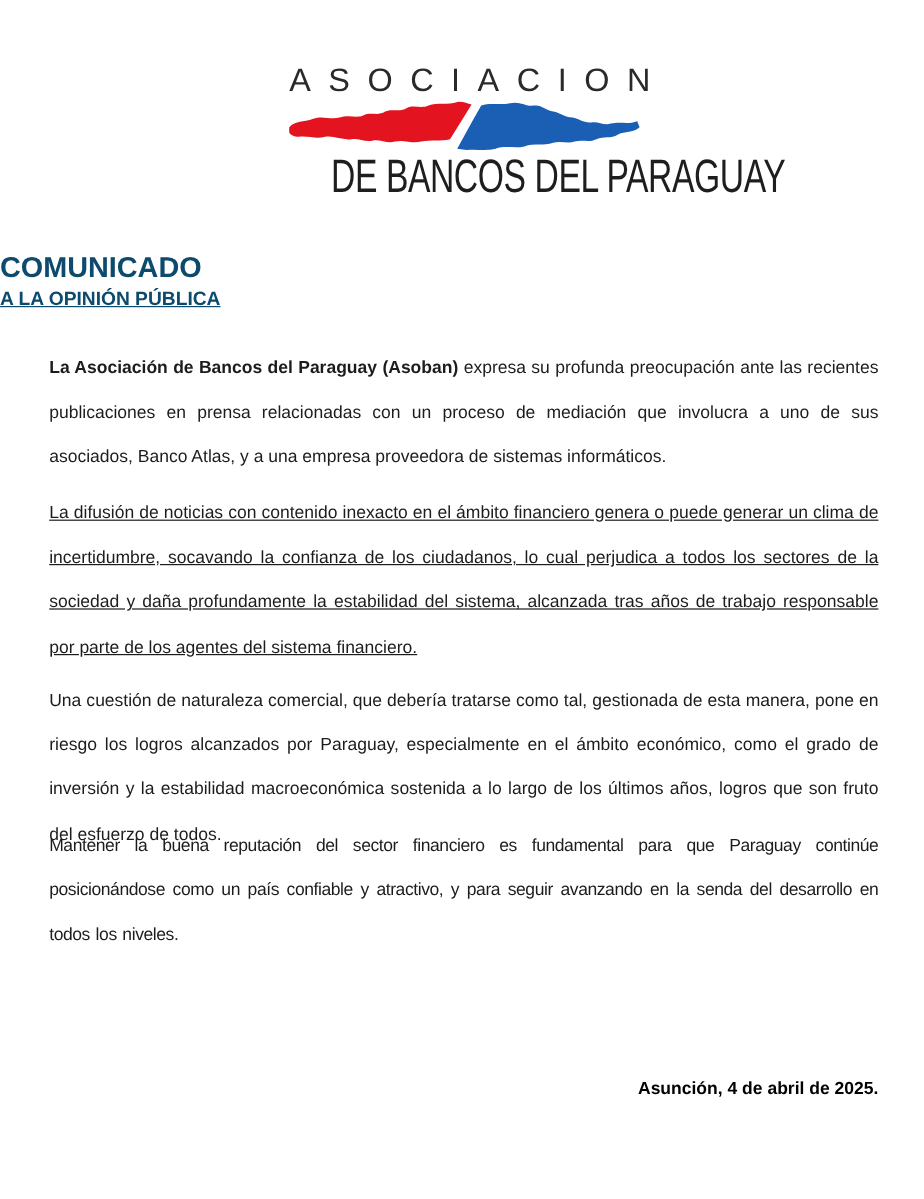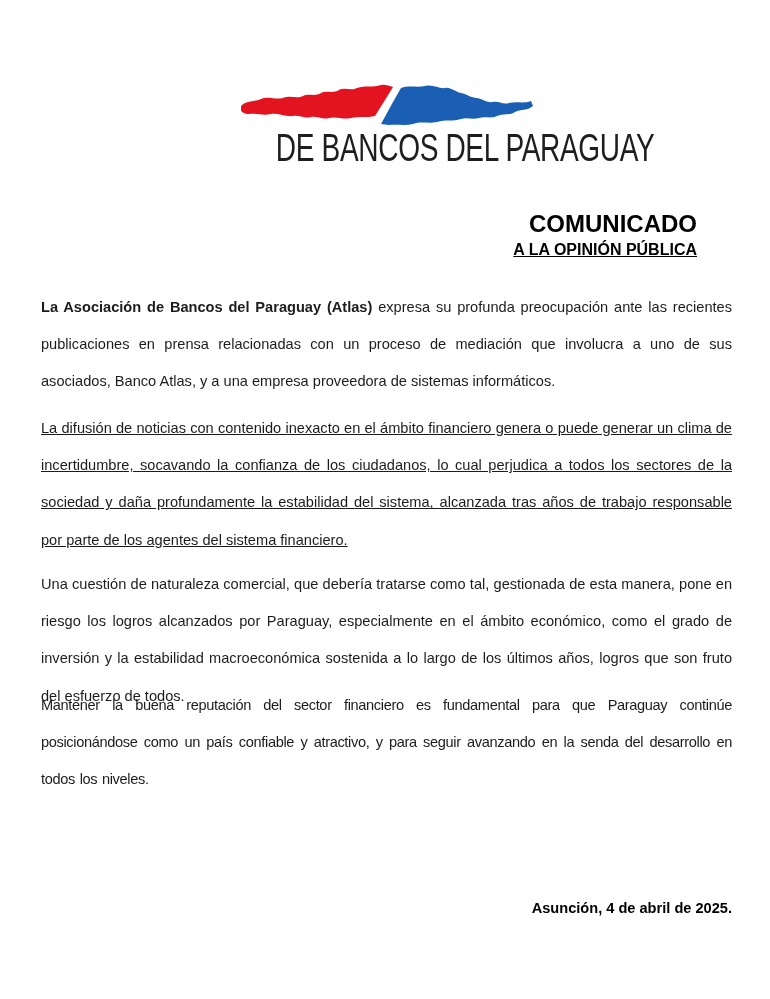--- a/index.html
+++ b/index.html
@@ -56,23 +56,23 @@
       color: #1e1e1e;
       transform: scaleX(0.72);
       transform-origin: center;
       white-space: nowrap;
       letter-spacing: -0.5px;
     }
     .title {
       position: absolute;
       left: 0;
       width: 697px;
-      text-align: right;
+      text-align: left;
       font-weight: bold;
-      color: #000000;
+      color: #0c4a6e;
     }
     .title-main {
       top: 209px;
       font-size: 24px;
       line-height: 30px;
     }
     .title-sub {
       top: 240px;
       font-size: 16px;
       line-height: 20px;
@@ -107,32 +107,33 @@
       font-size: 14.6px;
       font-weight: bold;
       color: #000000;
       line-height: 22px;
     }
   </style>
 </head>
 <body>
 
 <div class="logo">
+  <div class="logo-top">ASOCIACION</div>
   <svg class="logo-flag" viewBox="0 0 300 46" xmlns="http://www.w3.org/2000/svg">
     <path fill="#e3141f" d="M4,24 C10,18 18,20 24,17 C32,14 38,18 46,16 C54,13 60,17 66,14 C72,11 78,15 84,11 C90,8 96,12 102,8 C108,5 114,9 120,6 C128,3 136,6 144,3 C148,2 152,4 156,5 L148,18 L138,34 C130,36 122,34 114,36 C106,38 100,34 92,36 C86,38 80,34 74,35 C68,37 62,33 56,34 C48,35 42,31 34,32 C26,34 20,31 12,32 C8,32 4,30 4,28 Z"></path>
     <path fill="#1a5fb4" d="M164,6 C172,3 180,6 188,4 C196,2 202,7 208,6 C214,5 218,10 224,11 C230,12 234,16 240,16 C246,17 250,21 256,20 C262,19 266,23 272,21 C280,19 286,22 294,19 L296,24 C290,29 284,27 278,30 C272,34 266,31 260,34 C254,37 248,34 242,36 C236,38 230,35 224,37 C216,40 208,37 200,40 C192,42 184,39 176,42 C168,44 160,42 152,43 L144,42 L156,20 Z"></path>
   </svg>
   <div class="logo-bottom">DE BANCOS DEL PARAGUAY</div>
 </div>
 
 <div class="title title-main">COMUNICADO</div>
 <div class="title title-sub">A LA OPINIÓN PÚBLICA</div>
 
 <div class="body-text p1">
-  <p><span class="bold">La Asociación de Bancos del Paraguay (Atlas)</span><span> expresa su profunda preocupación ante las recientes publicaciones en prensa relacionadas con un proceso de mediación que involucra a uno de sus asociados, Banco Atlas, y a una empresa proveedora de sistemas informáticos.</span></p>
+  <p><span class="bold">La Asociación de Bancos del Paraguay (Asoban)</span><span> expresa su profunda preocupación ante las recientes publicaciones en prensa relacionadas con un proceso de mediación que involucra a uno de sus asociados, Banco Atlas, y a una empresa proveedora de sistemas informáticos.</span></p>
 </div>
 
 <div class="body-text p2">
   <p>La difusión de noticias con contenido inexacto en el ámbito financiero genera o puede generar un clima de incertidumbre, socavando la confianza de los ciudadanos, lo cual perjudica a todos los sectores de la sociedad y daña profundamente la estabilidad del sistema, alcanzada tras años de trabajo responsable por parte de los agentes del sistema financiero.</p>
 </div>
 
 <div class="body-text p3">
   <p>Una cuestión de naturaleza comercial, que debería tratarse como tal, gestionada de esta manera, pone en riesgo los logros alcanzados por Paraguay, especialmente en el ámbito económico, como el grado de inversión y la estabilidad macroeconómica sostenida a lo largo de los últimos años, logros que son fruto del esfuerzo de todos.</p>
 </div>
 

